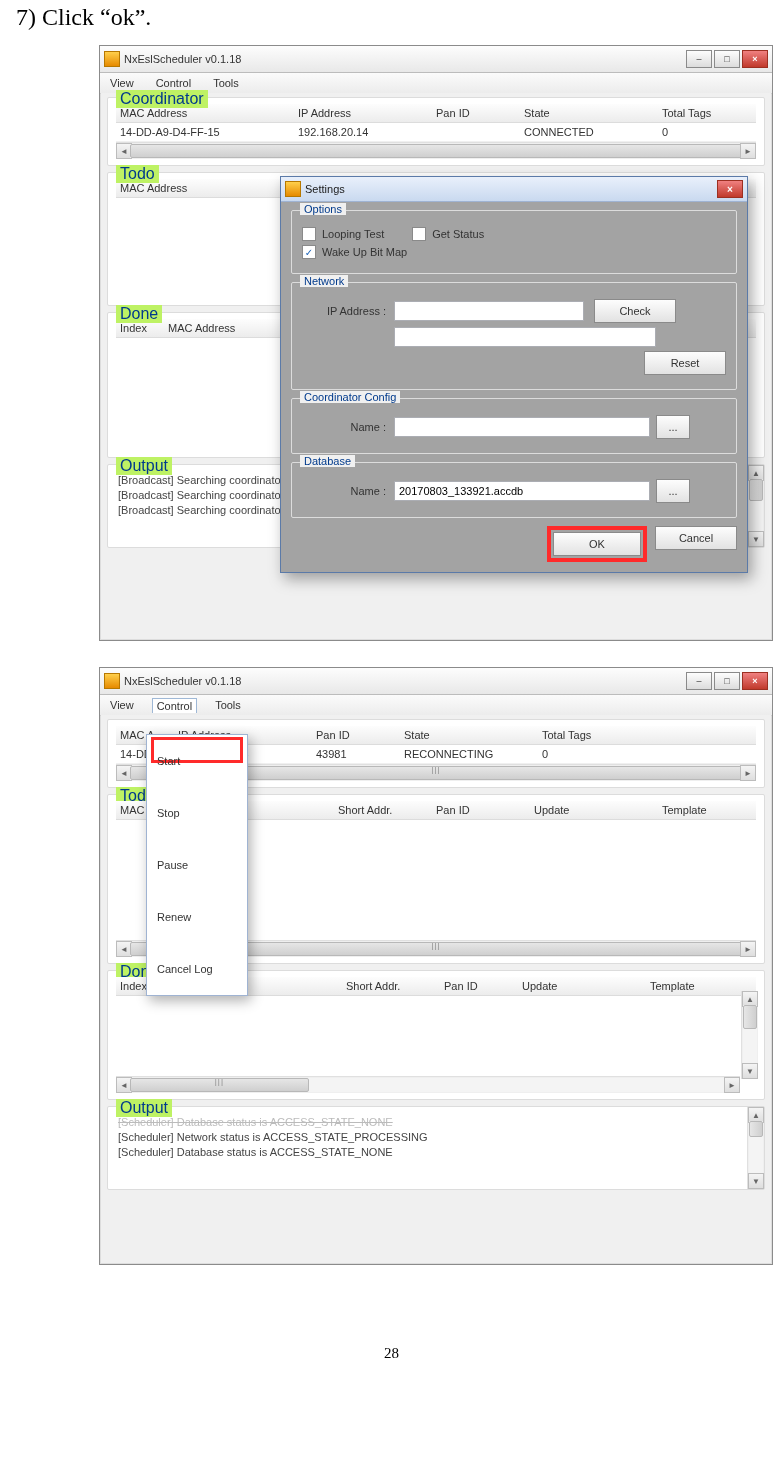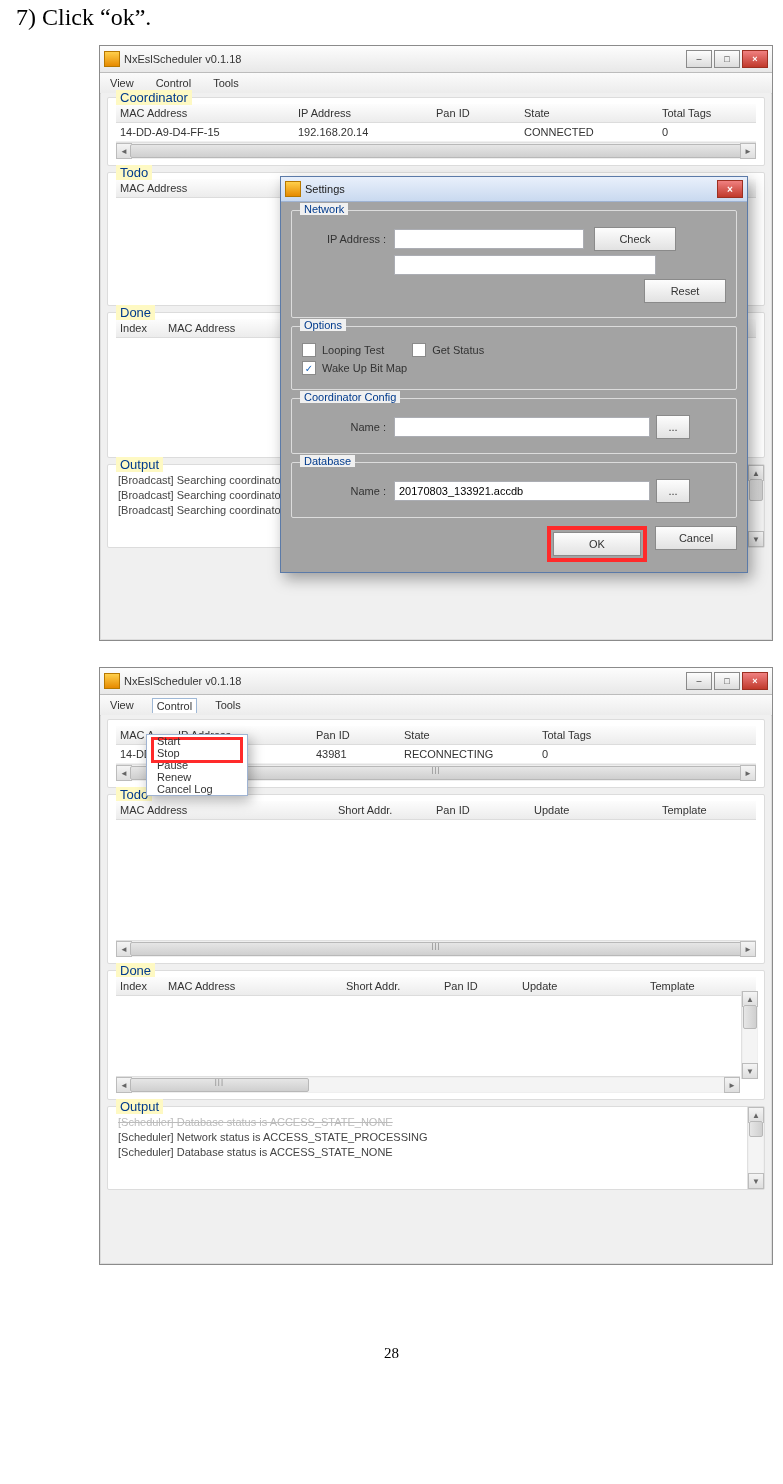--- a/index.html
+++ b/index.html
@@ -19,21 +19,21 @@
   .winbtn.close{background:linear-gradient(#f08080,#c0392b);color:#fff;border-color:#9c2f21}
   .winbtn.closeX{font-weight:bold}
 
   .menubar{height:20px;background:linear-gradient(#fbfbfb,#ececec);border-bottom:1px solid #d0d0d0;display:flex;align-items:center;padding:0 6px;gap:14px;font-size:11px;color:#333}
   .menuitem{padding:1px 4px}
   .menuitem.open{background:#fff;border:1px solid #9fb8d6;border-bottom:none;position:relative;z-index:3}
 
   .client{position:absolute;left:1px;right:1px;bottom:1px;top:47px;background:#f0f0f0;padding:4px 6px;box-sizing:border-box}
 
   .group{border:1px solid #dcdcdc;background:#fff;margin-bottom:6px;position:relative;border-radius:2px}
-  .group .cap{position:absolute;top:-8px;left:8px;background:#fef9c3;padding:0 4px;font-size:13px;color:#003a8c}
+  .group .cap{position:absolute;top:-8px;left:8px;background:#bef264;padding:0 4px;font-size:16px;color:#003a8c}
   .group .inner{padding:6px 8px}
 
   .cols{display:flex;font-size:11px;color:#333}
   .cols>div{padding:3px 4px}
   .hdr .cols>div{font-weight:normal;color:#333}
   .hdr{background:linear-gradient(#fdfdfd,#ececec);border-bottom:1px solid #dcdcdc}
   .crow{border-bottom:1px solid #f0f0f0}
 
   .c-mac{width:170px}
   .c-ip{width:130px}
@@ -86,21 +86,21 @@
   .btn{height:22px;border:1px solid #8a8a8a;background:linear-gradient(#fdfdfd,#e2e2e2);font-size:11px;padding:0 12px;display:inline-flex;align-items:center;justify-content:center;min-width:56px}
   .btn.small{min-width:24px;padding:0 4px}
   .chk{display:inline-flex;align-items:center;gap:6px;margin-right:28px}
   .ck{width:12px;height:12px;border:1px solid #8a8a8a;background:#fff;display:inline-flex;align-items:center;justify-content:center;font-size:10px;color:#1a62b8}
   .dlg-btns{display:flex;justify-content:flex-end;gap:8px;margin-top:4px}
   .ok-hi{border:4px solid #ff2a2a;padding:2px;display:inline-block}
   .ok-hi .btn{min-width:62px}
 
   
   .dropdown{position:absolute;left:46px;top:66px;width:100px;background:#fff;border:1px solid #9fb3d2;box-shadow:3px 5px 12px rgba(0,0,0,0.3);z-index:20;font-size:11px}
-  .dd-item{padding:0 10px;color:#333}
+  .dd-item{padding:20px 10px;color:#333}
   .dd-start{position:relative}
   .dd-hi{position:absolute;left:4px;right:4px;top:2px;height:20px;border:3px solid #ff2a2a;pointer-events:none}
 
   .footer{font-family:"Times New Roman",serif;font-size:15px;text-align:center;margin-top:80px;margin-bottom:8px}
 </style>
 </head>
 <body>
 
 <div class="page">
 
@@ -204,37 +204,20 @@
         </div>
       </div>
 
       <div class="dialog">
         <div class="dlg-title">
           <div class="tb-icon"></div>
           <div class="t">Settings</div>
           <div class="dlg-close">×</div>
         </div>
         <div class="dlg-body">
-          <div class="dgroup">
-            <div class="dcap">Network</div>
-            <div class="frow">
-              <div class="flabel">IP Address :</div>
-              <input class="tinput" style="width: 190px;">
-              <div style="width:10px"></div>
-              <div class="btn">Check</div>
-            </div>
-            <div class="frow">
-              <div class="flabel"></div>
-              <input class="tinput" style="width: 262px;">
-            </div>
-            <div class="frow" style="justify-content:flex-end">
-              <div class="btn">Reset</div>
-            </div>
-          </div>
-
           <div class="dgroup">
             <div class="dcap">Options</div>
             <div class="frow">
               <span class="chk">
                   <span class="ck"></span>
                   <span>Looping Test</span>
                 </span>
               <span class="chk">
                   <span class="ck"></span>
                   <span>Get Status</span>
@@ -242,20 +225,37 @@
             </div>
             <div class="frow">
               <span class="chk">
                   <span class="ck">✓</span>
                   <span>Wake Up Bit Map</span>
                 </span>
             </div>
           </div>
 
           <div class="dgroup">
+            <div class="dcap">Network</div>
+            <div class="frow">
+              <div class="flabel">IP Address :</div>
+              <input class="tinput" style="width: 190px;">
+              <div style="width:10px"></div>
+              <div class="btn">Check</div>
+            </div>
+            <div class="frow">
+              <div class="flabel"></div>
+              <input class="tinput" style="width: 262px;">
+            </div>
+            <div class="frow" style="justify-content:flex-end">
+              <div class="btn">Reset</div>
+            </div>
+          </div>
+
+          <div class="dgroup">
             <div class="dcap">Coordinator Config</div>
             <div class="frow">
               <div class="flabel">Name :</div>
               <input class="tinput" style="width: 256px;">
               <div style="width:6px"></div>
               <div class="btn small">...</div>
             </div>
           </div>
 
           <div class="dgroup">

